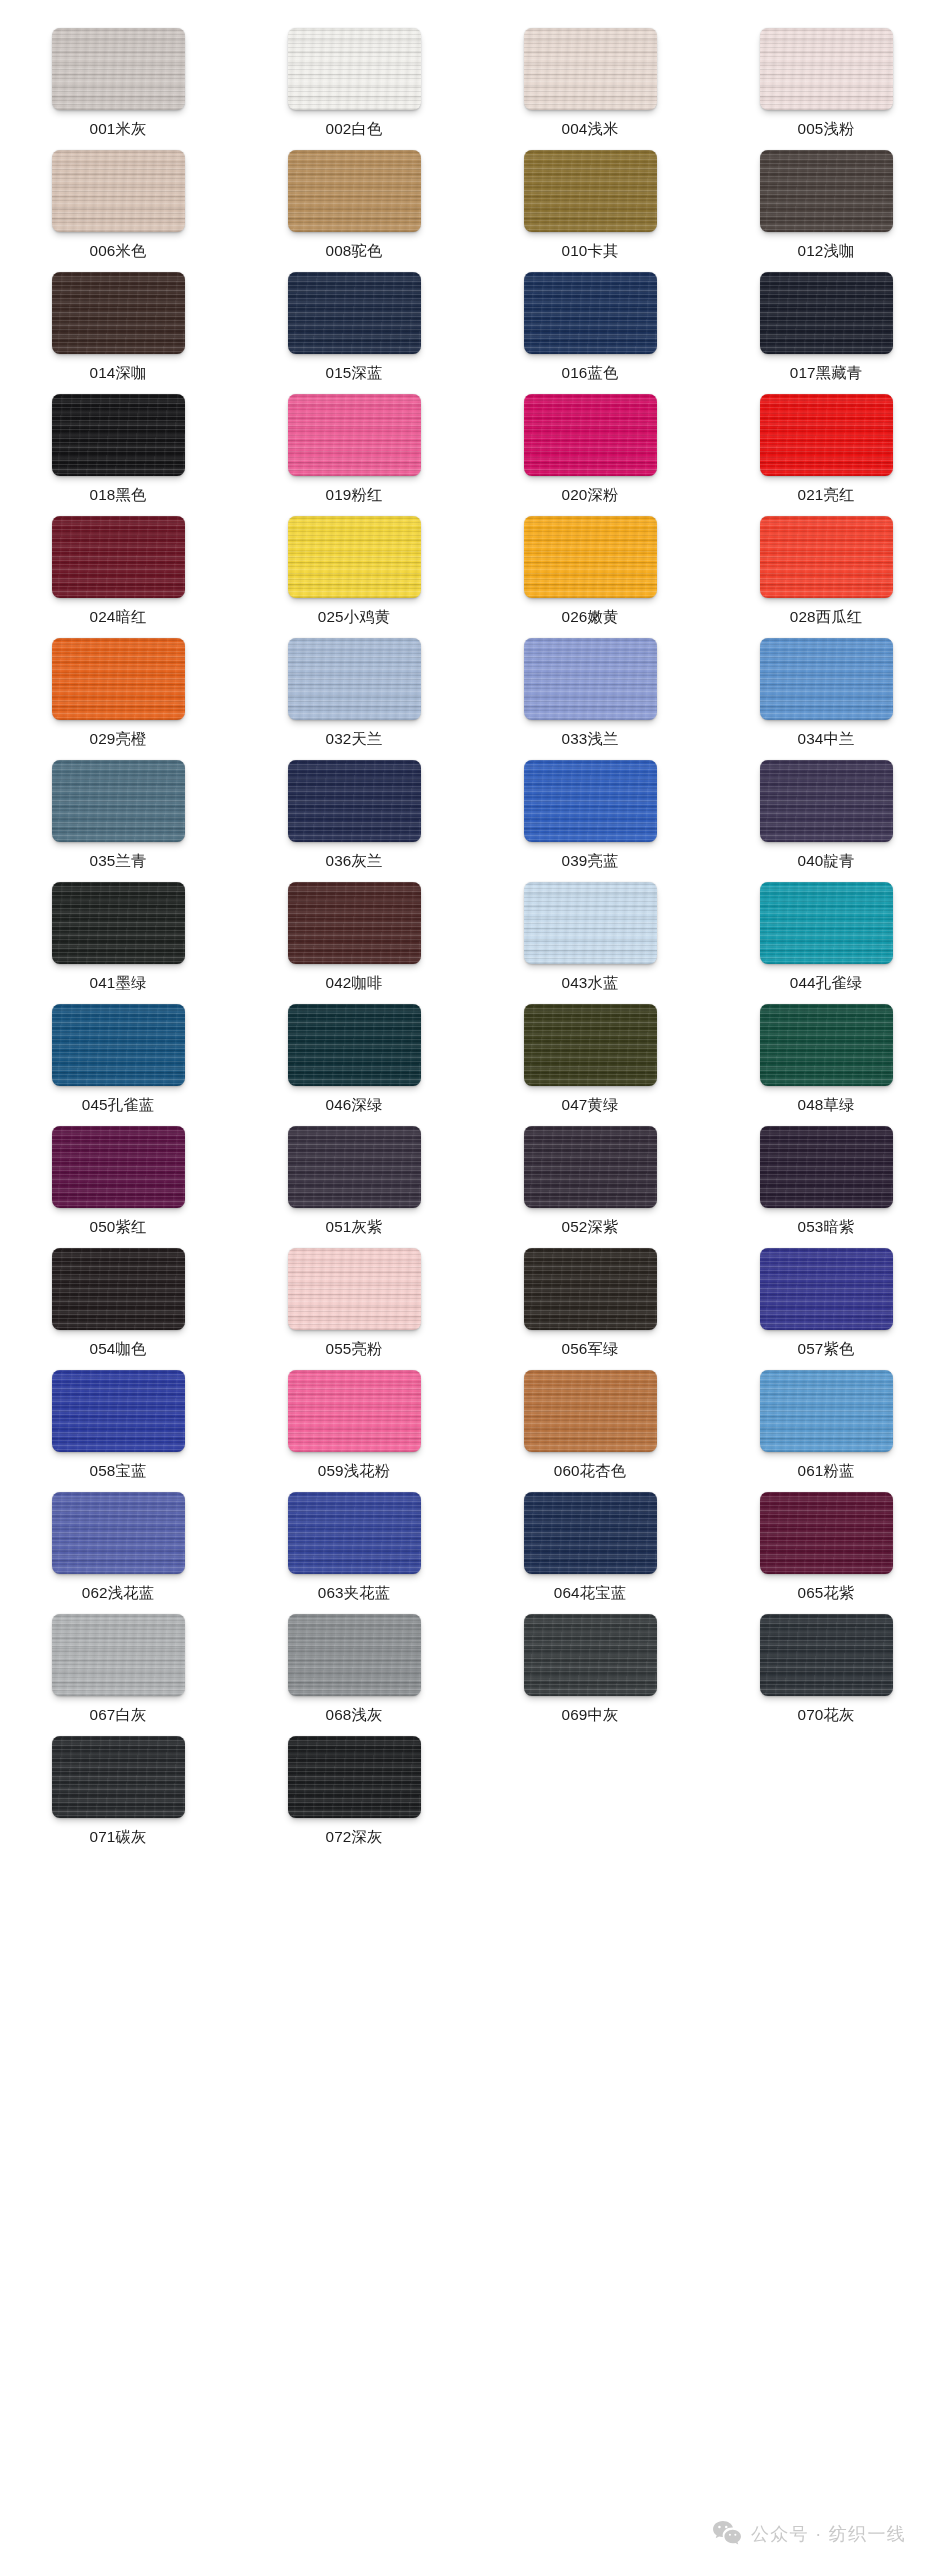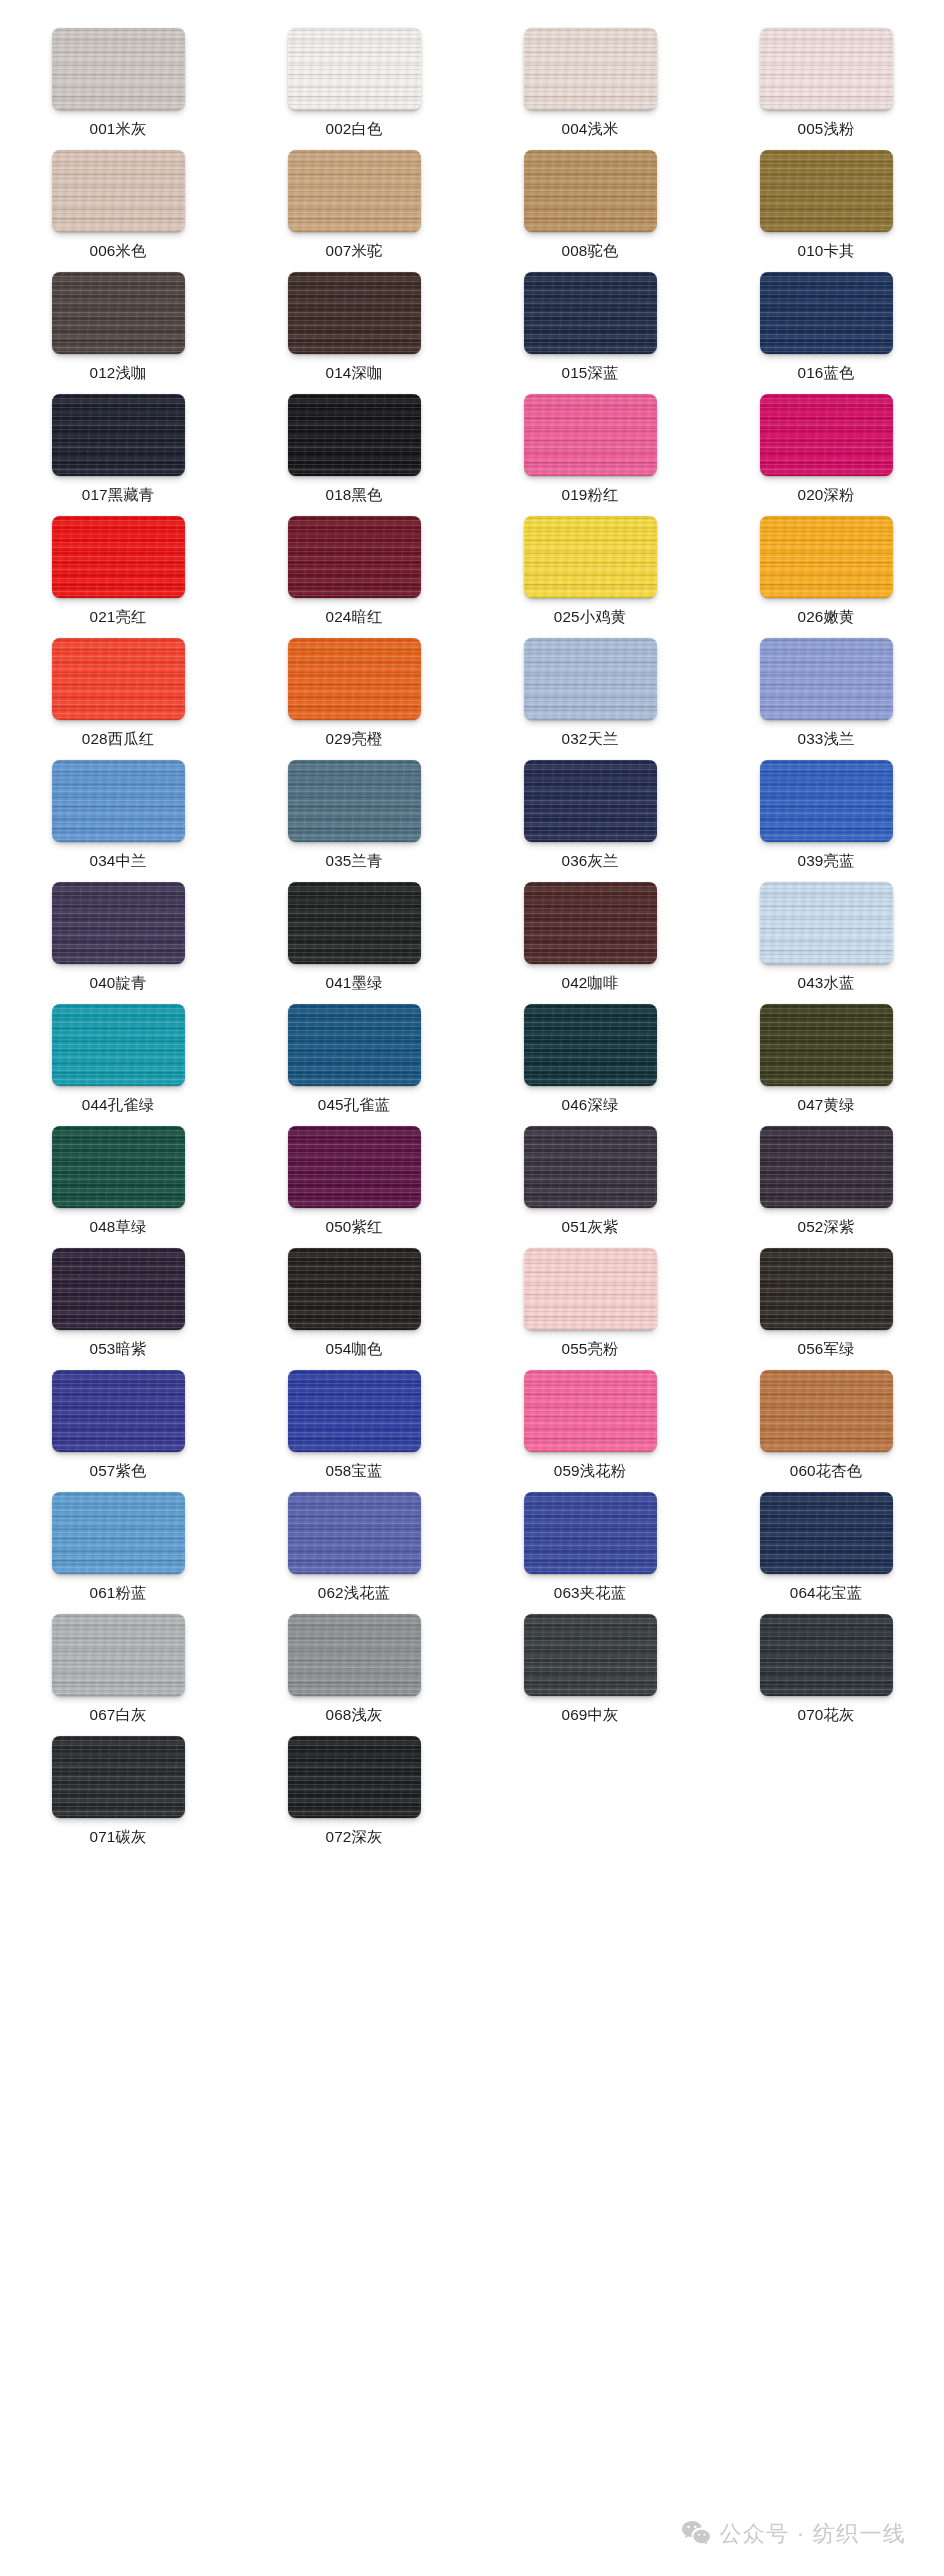--- a/index.html
+++ b/index.html
@@ -122,21 +122,21 @@
   .watermark {
     display: flex;
     align-items: center;
     gap: 8.7px;
     opacity: 1;
   }
 
   .wechat-icon { display: block; }
 
   .watermark-text {
-    font-size: 22px;
+    font-size: 18px;
     color: #c9c9c9;
     letter-spacing: 1.3px;
     white-space: nowrap;
   }
 </style>
 </head>
 <body>
 
 <main id="swatch-grid">
     <div class="swatch-cell">
@@ -164,26 +164,20 @@
       <div class="swatch-label">005浅粉</div>
     </div>
     <div class="swatch-cell">
       <div class="swatch-chip-wrap">
         <div class="swatch-chip" style="background-color: rgb(216, 195, 181);"></div>
       </div>
       <div class="swatch-label">006米色</div>
     </div>
     <div class="swatch-cell">
       <div class="swatch-chip-wrap">
-        <div class="swatch-chip" style="background-color: rgb(200, 163, 123);"></div>
-      </div>
-      <div class="swatch-label">007米驼</div>
-    </div>
-    <div class="swatch-cell">
-      <div class="swatch-chip-wrap">
         <div class="swatch-chip" style="background-color: rgb(183, 143, 93);"></div>
       </div>
       <div class="swatch-label">008驼色</div>
     </div>
     <div class="swatch-cell">
       <div class="swatch-chip-wrap">
         <div class="swatch-chip" style="background-color: rgb(138, 113, 49);"></div>
       </div>
       <div class="swatch-label">010卡其</div>
     </div>
@@ -443,20 +437,26 @@
       <div class="swatch-chip-wrap">
         <div class="swatch-chip" style="background-color: rgb(53, 69, 154);"></div>
       </div>
       <div class="swatch-label">063夹花蓝</div>
     </div>
     <div class="swatch-cell">
       <div class="swatch-chip-wrap">
         <div class="swatch-chip" style="background-color: rgb(29, 46, 82);"></div>
       </div>
       <div class="swatch-label">064花宝蓝</div>
+    </div>
+    <div class="swatch-cell">
+      <div class="swatch-chip-wrap">
+        <div class="swatch-chip" style="background-color: rgb(91, 20, 52);"></div>
+      </div>
+      <div class="swatch-label">065花紫</div>
     </div>
     <div class="swatch-cell">
       <div class="swatch-chip-wrap">
         <div class="swatch-chip" style="background-color: rgb(176, 179, 181);"></div>
       </div>
       <div class="swatch-label">067白灰</div>
     </div>
     <div class="swatch-cell">
       <div class="swatch-chip-wrap">
         <div class="swatch-chip" style="background-color: rgb(140, 144, 147);"></div>

